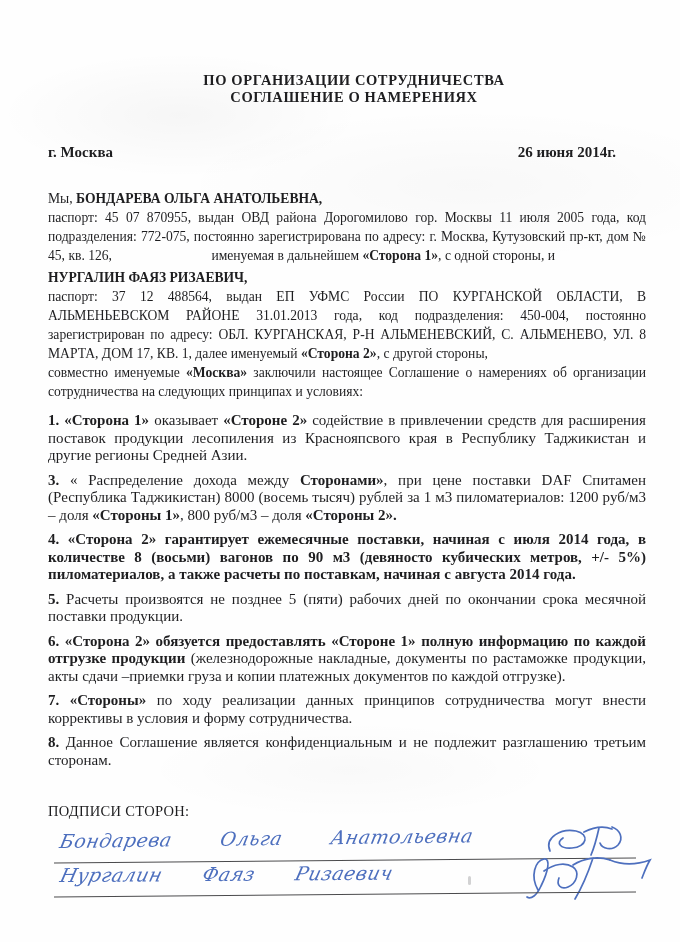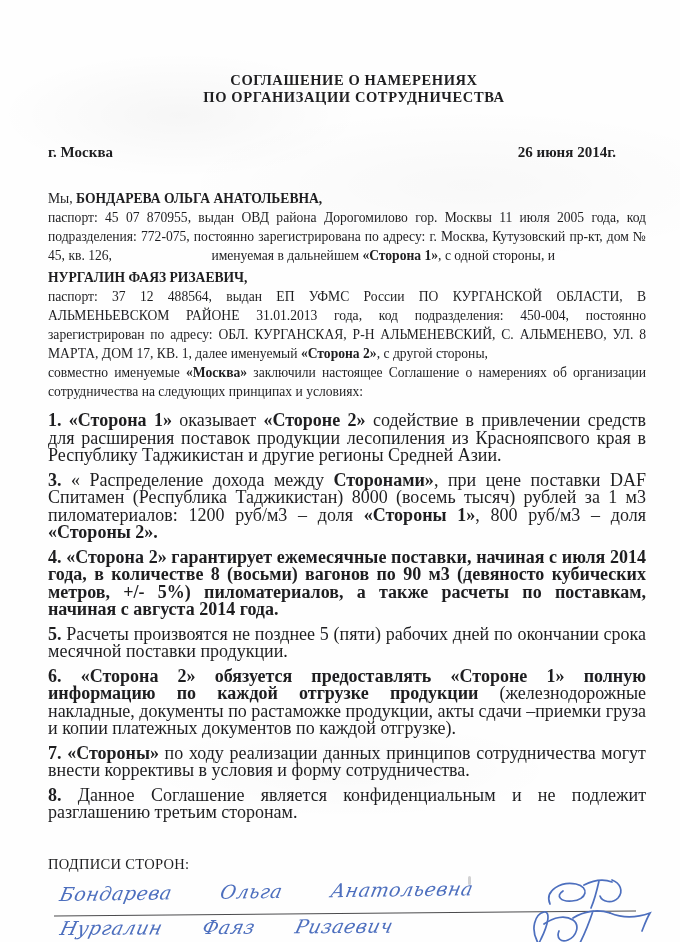--- a/index.html
+++ b/index.html
@@ -35,21 +35,21 @@
     font-weight:bold;
     font-size:15px;
     margin:38px 0 0 0;
   }
   .meta-row .date{margin-right:30px;}
   .body-text{font-size:13.6px; line-height:19px; text-align:justify;margin-top:28px;}
   .name-line{font-size:13.6px; line-height:19px; margin-top:3px;}
   p.para{margin:0; padding:0;}
   p.clause{
     margin:0 0 7px 0; padding:0;
-    font-size:18px; line-height:17.5px; text-align:justify;
+    font-size:15px; line-height:17.5px; text-align:justify;
   }
   .clauses{margin-top:11px;}
   .b{font-weight:bold;}
   .gap{display:inline-block;}
   .sig-heading{
     font-weight:normal;
     font-size:14.5px;
     letter-spacing:0.3px;
     margin:34px 0 10px 0;
   }
@@ -91,22 +91,22 @@
     background:rgba(130,130,132,0.35);
     border-radius:2px;
   }
 </style>
 </head>
 <body>
 
 <div class="page">
 
   <div class="title">
+    <div>ПО ОРГАНИЗАЦИИ СОТРУДНИЧЕСТВА</div>
     <div>СОГЛАШЕНИЕ О НАМЕРЕНИЯХ</div>
-    <div>ПО ОРГАНИЗАЦИИ СОТРУДНИЧЕСТВА</div>
   </div>
 
   <div class="meta-row">
     <span class="city">г. Москва</span>
     <span class="date">26 июня 2014г.</span>
   </div>
 
   <div class="body-text">
     <div class="name-line"><span>Мы, </span><span class="b">БОНДАРЕВА  ОЛЬГА  АНАТОЛЬЕВНА,</span></div>
     <p class="para"><span>паспорт: 45 07 870955, выдан ОВД района Дорогомилово гор. Москвы 11 июля 2005 года, код подразделения: 772-075, постоянно зарегистрирована по адресу: г. Москва, Кутузовский пр-кт, дом № 45, кв. 126,</span><span class="gap" style="width: 96px;"></span><span> именуемая в дальнейшем </span><span class="b">«Сторона 1»</span><span>, с одной стороны, и</span></p>

